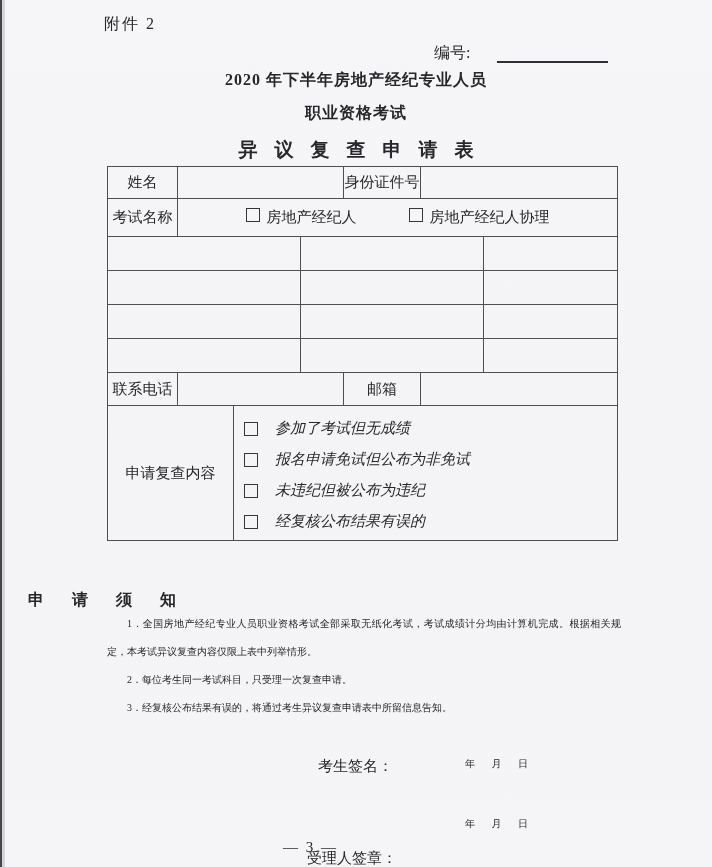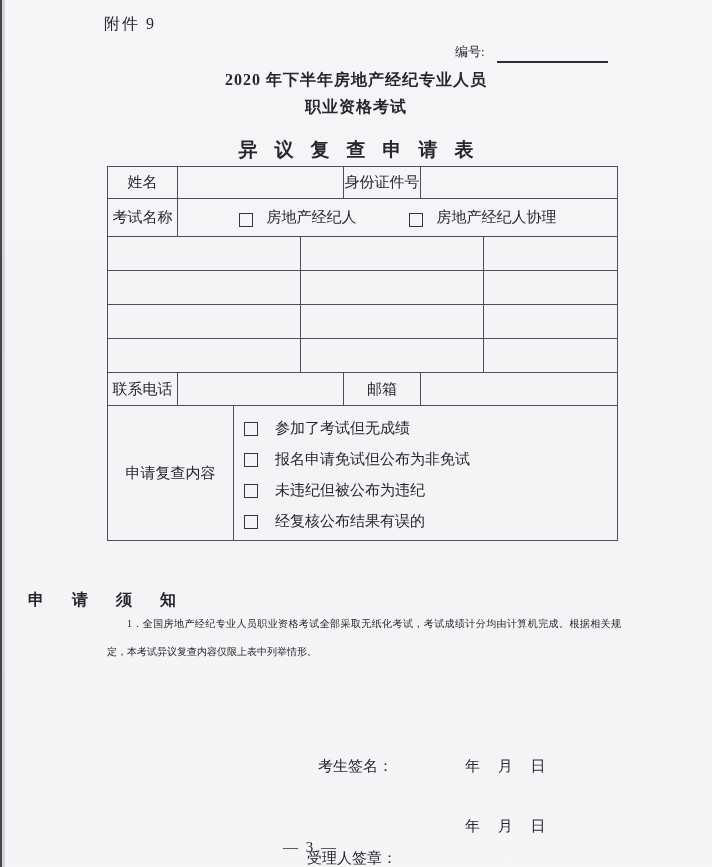--- a/index.html
+++ b/index.html
@@ -21,35 +21,35 @@
   }
   .scan-edge-soft {
     position: absolute; left: 2px; top: 0; width: 3px; height: 867px;
     background: #d4d4d9;
   }
   .attachment {
     position: absolute; left: 104px; top: 14px;
     font-size: 16px; letter-spacing: 2px;
   }
   .number-row {
-    position: absolute; left: 455px; top: 43px;
-    font-size: 13px;
+    position: absolute; left: 434px; top: 43px;
+    font-size: 16px;
   }
   .number-underline {
     position: absolute; left: 497px; top: 42px;
     width: 111px; height: 19px;
     border-bottom: 2px solid #2d2d33;
   }
   .title {
     position: absolute; left: 0; width: 712px;
     text-align: center; font-weight: bold;
     font-size: 16px; letter-spacing: 1px;
   }
   .title-1 { top: 70px; }
-  .title-2 { top: 97px; font-family: Liberation Serif, serif; }
+  .title-2 { top: 103px; font-family: Liberation Serif, serif; }
   .form-title {
     position: absolute; left: 0; top: 137px; width: 712px;
     text-align: center; font-weight: bold;
     font-size: 19px; letter-spacing: 17px; padding-left: 17px;
     box-sizing: border-box;
   }
   table.form {
     position: absolute; left: 107px; top: 166px;
     width: 510px;
     border-collapse: collapse; table-layout: fixed;
@@ -68,58 +68,58 @@
   tr.r-phone  td { height: 32px; }
   tr.r-review td { height: 134px; }
   .cb {
     display: inline-block; width: 12px; height: 12px;
     border: 1.5px solid #35353b; background: transparent;
     flex: 0 0 auto;
   }
   .exam-options {
     display: flex; justify-content: center; align-items: center; gap: 52px;
   }
-  .exam-option { display: flex; align-items: flex-end; gap: 14px; }
+  .exam-option { display: flex; align-items: flex-start; gap: 7px; }
   .review-cell { text-align: left !important; vertical-align: middle; }
   .review-list { padding: 4px 0 0 10px; }
   .review-item {
     display: flex; align-items: center; gap: 17px;
-    height: 31px; font-size: 15px;
+    height: 31px; font-size: 15px; font-style: italic;
   }
   .notice-title {
     position: absolute; left: 0; top: 590px; width: 712px;
     text-align: left; font-weight: bold;
     font-size: 16px; letter-spacing: 28px; padding-left: 28px;
     box-sizing: border-box;
   }
   .notice-body {
     position: absolute; left: 107px; top: 610px; width: 514px;
     font-size: 10px; line-height: 28px;
     text-align: justify;
   }
   .notice-body p { margin: 0; text-indent: 2em; }
   .sign-label { position: absolute; font-size: 15px; }
   .sign-candidate { left: 318px; top: 757px; }
   .sign-receiver  { left: 307px; top: 849px; }
-  .sign-date { position: absolute; left: 465px; font-size: 15px; word-spacing: 14px; }
+  .sign-date { position: absolute; left: 465px; font-size: 10px; word-spacing: 14px; }
   .sign-date-1 { top: 757px; }
   .sign-date-2 { top: 817px; }
   .page-number {
     position: absolute; left: 283px; top: 839px;
     font-size: 15px; letter-spacing: 2px;
   }
 </style>
 </head>
 <body>
 
 <div class="page">
   <div class="scan-edge"></div>
   <div class="scan-edge-soft"></div>
 
-  <div class="attachment">附件 9</div>
+  <div class="attachment">附件 2</div>
 
   <div class="number-row">编号:</div>
   <div class="number-underline"></div>
 
   <div class="title title-1">2020 年下半年房地产经纪专业人员</div>
   <div class="title title-2">职业资格考试</div>
   <div class="form-title">异议复查申请表</div>
 
   <table class="form">
     <colgroup>
@@ -201,20 +201,22 @@
           </div>
         </div>
       </td>
     </tr>
   </tbody>
     </table>
 
   <div class="notice-title">申请须知</div>
   <div class="notice-body">
     <p>1．全国房地产经纪专业人员职业资格考试全部采取无纸化考试，考试成绩计分均由计算机完成。根据相关规定，本考试异议复查内容仅限上表中列举情形。</p>
+    <p>2．每位考生同一考试科目，只受理一次复查申请。</p>
+    <p>3．经复核公布结果有误的，将通过考生异议复查申请表中所留信息告知。</p>
   </div>
 
   <div class="sign-label sign-candidate">考生签名：</div>
   <div class="sign-date sign-date-1">年 月 日</div>
 
   <div class="sign-label sign-receiver">受理人签章：</div>
   <div class="sign-date sign-date-2">年 月 日</div>
 
   <div class="page-number">— 3 —</div>
 </div>

